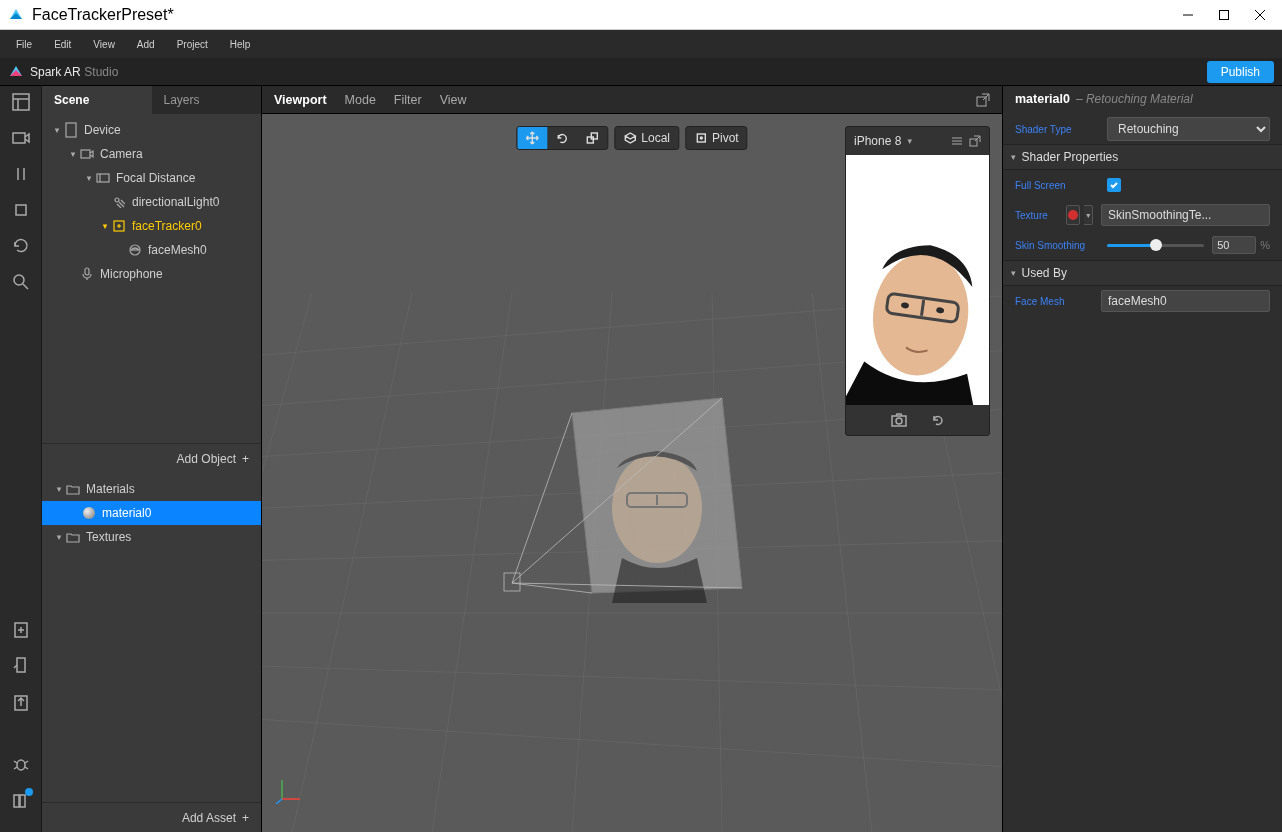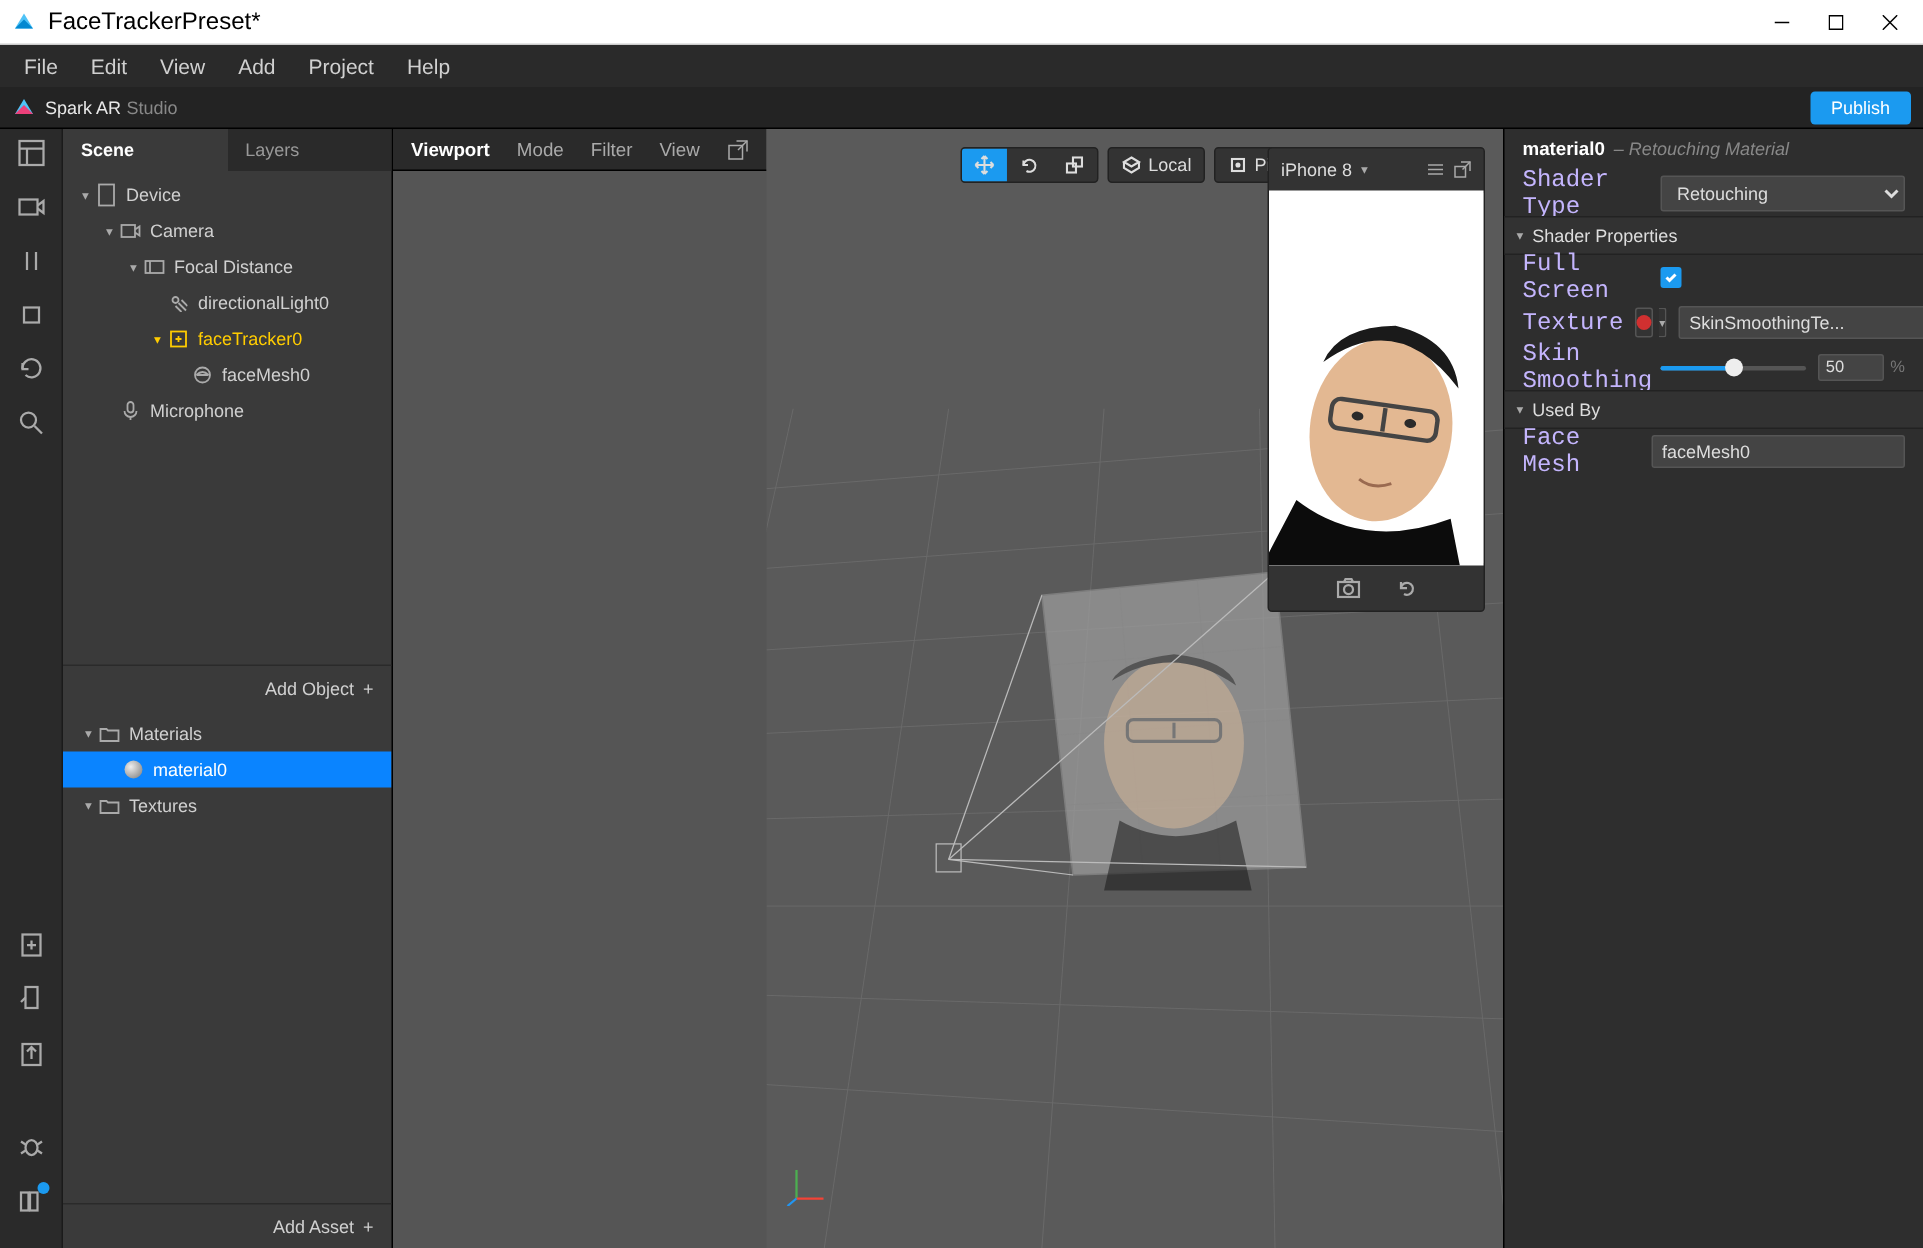--- a/index.html
+++ b/index.html
@@ -2,21 +2,21 @@
 <html><head>
 <meta charset="utf-8">
 <style>
 * { margin: 0; padding: 0; box-sizing: border-box; font-family: -apple-system, 'Segoe UI', Arial, sans-serif; font-size: 12px; }
 body { background: #1e1e1e; color: #d0d0d0; width: 1282px; height: 832px; overflow: hidden; display:flex; flex-direction:column; }
 .titlebar { height:30px; background:#fff; color:#000; display:flex; align-items:center; padding:0 8px; border-bottom:1px solid #ccc; }
 .titlebar .logo { width:16px; height:16px; margin-right:8px; }
 .titlebar .title { flex:1; font-size:16px; }
 .titlebar .wbtn { width:44px; height:30px; display:flex; align-items:center; justify-content:center; margin:-0 -8px 0 0; }
 .menubar { height:28px; background:#2a2a2a; display:flex; align-items:center; padding:0 6px; gap:2px; }
-.menubar .mitem { padding:4px 10px; cursor:pointer; font-size:14px; }
+.menubar .mitem { padding:4px 10px; cursor:pointer; font-size:10px; }
 .brandbar { height:28px; background:#232323; display:flex; align-items:center; padding:0 8px; border-bottom:1px solid #000; }
 .brandbar .blabel { font-size:13px; color:#e8e8e8; margin-left:6px; }
 .brandbar .blabel .faded { color:#888; }
 .brandbar .spacer { flex:1; }
 .publish { background:#1b9af0; color:#fff; padding:4px 14px; border:none; border-radius:3px; cursor:pointer; font-size:12px; }
 .main { flex:1; display:flex; min-height:0; }
 .iconrail { width:42px; background:#2a2a2a; display:flex; flex-direction:column; align-items:center; padding-top:6px; gap:16px; border-right:1px solid #1a1a1a; }
 .iconrail .ricon { width:20px; height:20px; display:flex; align-items:center; justify-content:center; cursor:pointer; fill:none; stroke:#aaa; stroke-width:1.5; }
 .iconrail .railspacer { flex:1; }
 .leftpanel { width:220px; background:#3a3a3a; display:flex; flex-direction:column; border-right:1px solid #000; }
@@ -31,21 +31,21 @@
 .trow svg { stroke:#aaa; fill:none; stroke-width:1.2; }
 .addrow { height:30px; display:flex; align-items:center; justify-content:flex-end; padding:0 12px; border-top:1px solid #2a2a2a; font-size:12.5px; cursor:pointer; gap:6px; }
 .section-header { height:26px; background:#2a2a2a; display:flex; align-items:center; padding:0 12px; font-weight:600; font-size:12px; border-top:1px solid #1a1a1a;}
 .assets { flex:1; overflow:auto; padding:4px 0; font-size:12.5px; }
 .arow { display:flex; align-items:center; height:24px; padding-left:12px; cursor:pointer; }
 .arow.selected { background:#0a84ff; color:#fff; }
 .arow .chev { width:10px; display:inline-block; text-align:center; color:#aaa; font-size:9px; }
 .arow .aicon { width:18px; display:flex; align-items:center; justify-content:center; margin-right:4px;}
 .reddot { width:10px; height:10px; border-radius:50%; background:#d03030; display:inline-block; }
 .sphere { width:12px; height:12px; border-radius:50%; background:radial-gradient(circle at 35% 35%, #eee, #777); display:inline-block; }
-.center { flex:1; display:flex; flex-direction:row; background:#555; position:relative; }
+.center { flex:1; display:flex; flex-direction:column; background:#555; position:relative; }
 .viewportbar { height:28px; background:#2a2a2a; display:flex; align-items:center; padding:0 12px; gap:18px; border-bottom:1px solid #000; }
 .viewportbar .vtab { cursor:pointer; color:#aaa; font-size:12.5px; }
 .viewportbar .vtab.active { color:#fff; font-weight:600; }
 .viewportbar .popout { margin-left:auto; stroke:#aaa; fill:none; cursor:pointer; }
 .canvas3d { flex:1; position:relative; background:#5a5a5a; overflow:hidden; }
 .vp-toolbar { position:absolute; top:12px; left:50%; transform:translateX(-50%); display:flex; gap:6px; align-items:center; }
 .vp-group { display:flex; background:#333; border-radius:3px; border:1px solid #222; overflow:hidden; }
 .vp-btn { padding:4px 8px; display:flex; align-items:center; gap:4px; cursor:pointer; color:#ddd; font-size:12px; }
 .vp-btn svg{ stroke:#ddd; fill:none; stroke-width:1.4;}
 .vp-btn.blue { background:#1b9af0; }
@@ -56,21 +56,21 @@
 .preview .pfooter { height:30px; display:flex; align-items:center; justify-content:center; gap:24px; }
 .preview .pfooter svg{ stroke:#aaa; fill:none; stroke-width:1.5; cursor:pointer;}
 .statusbar { position:absolute; bottom:0; left:0; right:0; height:22px; background:rgba(30,30,30,.5); display:flex; align-items:center; padding:0 20px; font-size:11px; color:#ccc; }
 .statusbar .ssp { flex:1; }
 .axis { position:absolute; bottom:28px; left:12px; }
 .rightpanel { width:280px; background:#2e2e2e; display:flex; flex-direction:column; border-left:1px solid #000; padding:0; }
 .insp-header { height:28px; display:flex; align-items:baseline; padding:6px 12px; gap:6px; }
 .insp-header .matname { font-weight:600; color:#fff; font-size:12.5px;}
 .insp-header .mattype { color:#888; font-size:12px;font-style:italic;}
 .prop-row { display:flex; align-items:center; height:30px; padding:0 12px; gap:8px; }
-.prop-row .plabel { width:84px; color:#c4b5fd; font-size:16px;font-family:Liberation Mono, monospace; }
+.prop-row .plabel { width:84px; color:#3b82f6; font-size:10px; }
 .prop-row select, .prop-row input[type=text] { flex:1; background:#444; border:1px solid #555; color:#ddd; padding:3px 6px; font-size:12px; border-radius:2px;}
 .section-title { height:26px; display:flex; align-items:center; padding:0 8px; gap:6px; font-size:12px; color:#ddd; border-top:1px solid #222; border-bottom:1px solid #222; background:#323232;}
 .section-title .schev { font-size:9px; color:#aaa; }
 .checkbox { width:14px; height:14px; background:#1b9af0; border-radius:2px; display:flex; align-items:center; justify-content:center; }
 .checkbox svg { stroke:#fff; stroke-width:2; fill:none;}
 .tex-swatch { width:26px; height:20px; background:#333; border:1px solid #555; border-radius:2px; display:flex; align-items:center; justify-content:center; margin-right:-4px;}
 .tex-chev { width:16px; height:20px; background:#333; border:1px solid #555; border-left:none; border-radius:0 2px 2px 0; display:flex; align-items:center; justify-content:center; color:#aaa; font-size:8px;}
 .slider-wrap { flex:1; display:flex; align-items:center; gap:8px; }
 .slider { flex:1; height:3px; background:#555; position:relative; border-radius:2px;}
 .slider .fill { position:absolute; left:0; top:0; bottom:0; width:50%; background:#1b9af0; border-radius:2px;}

